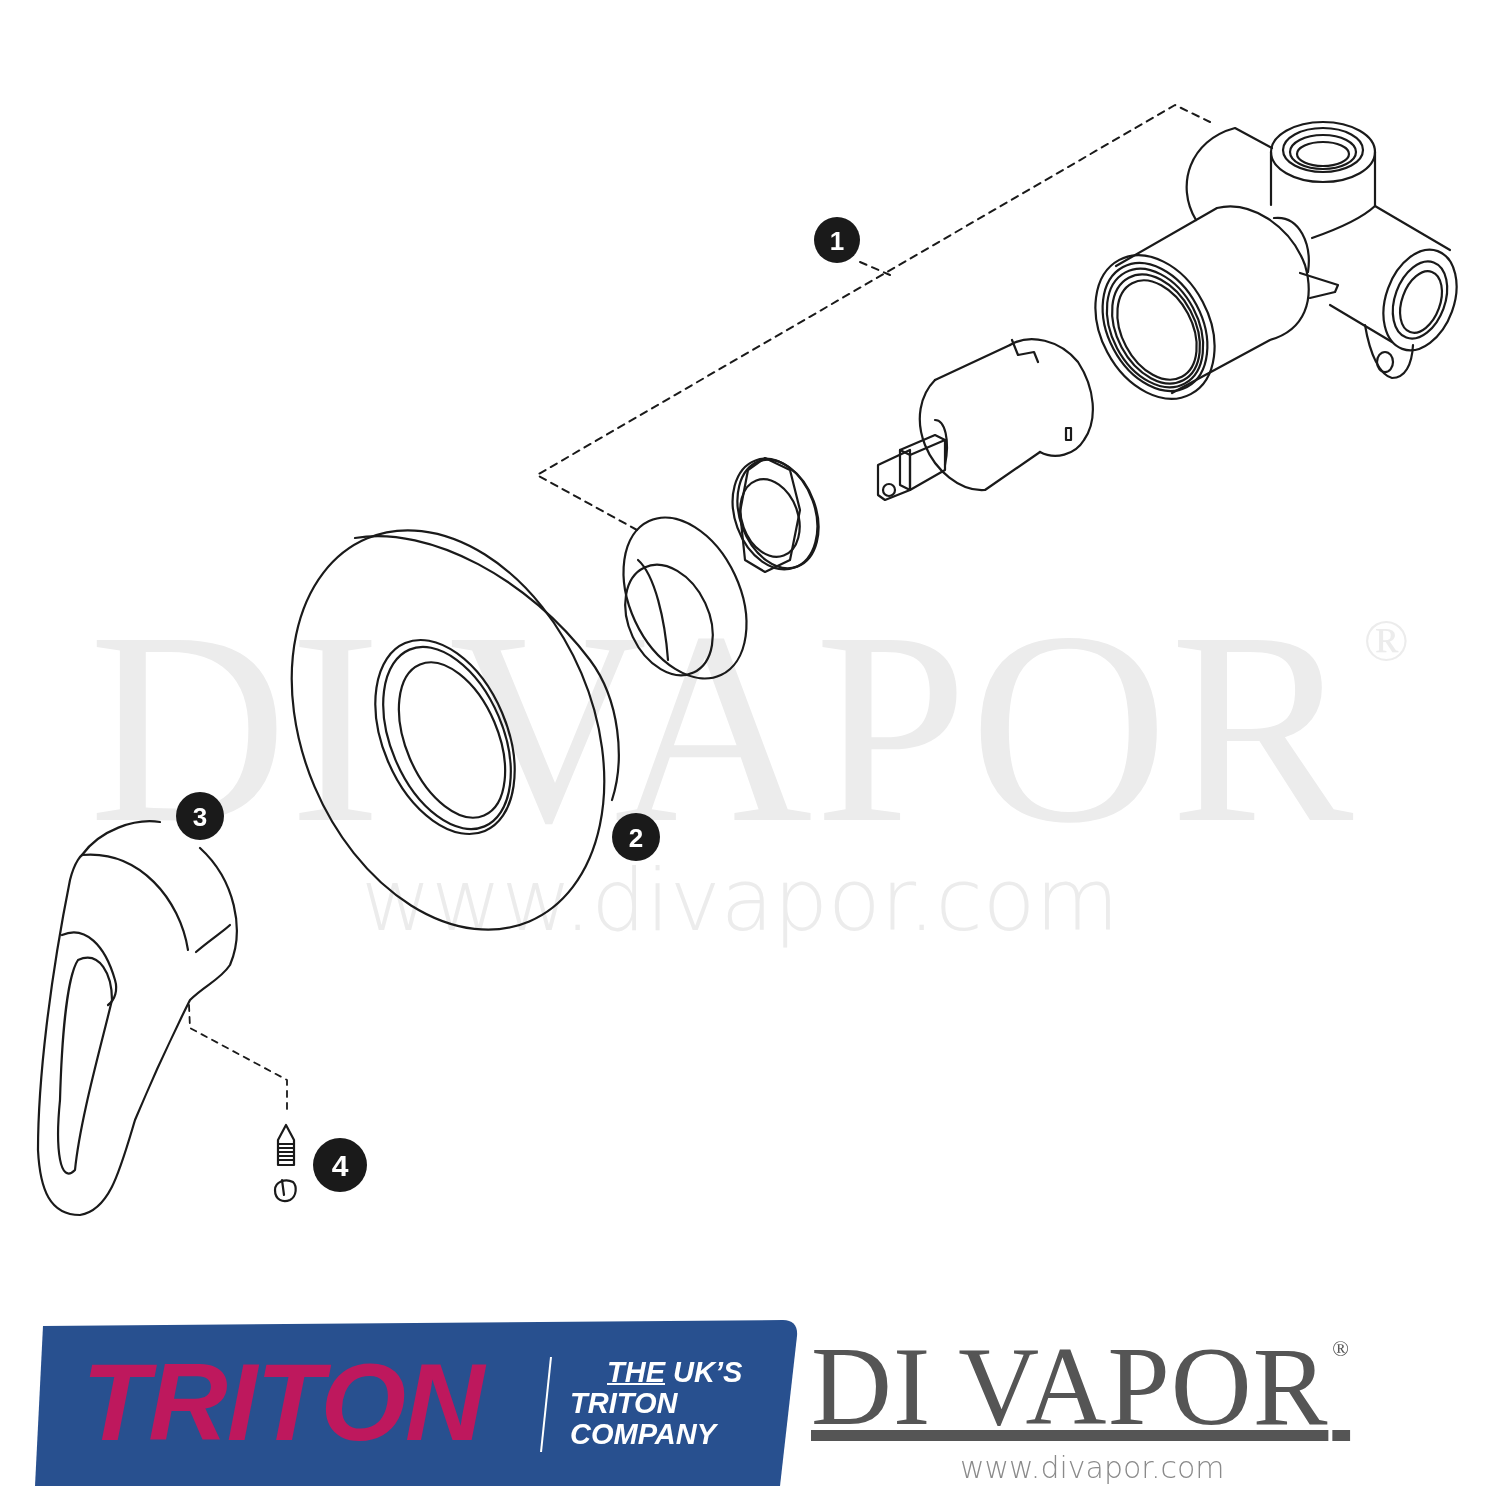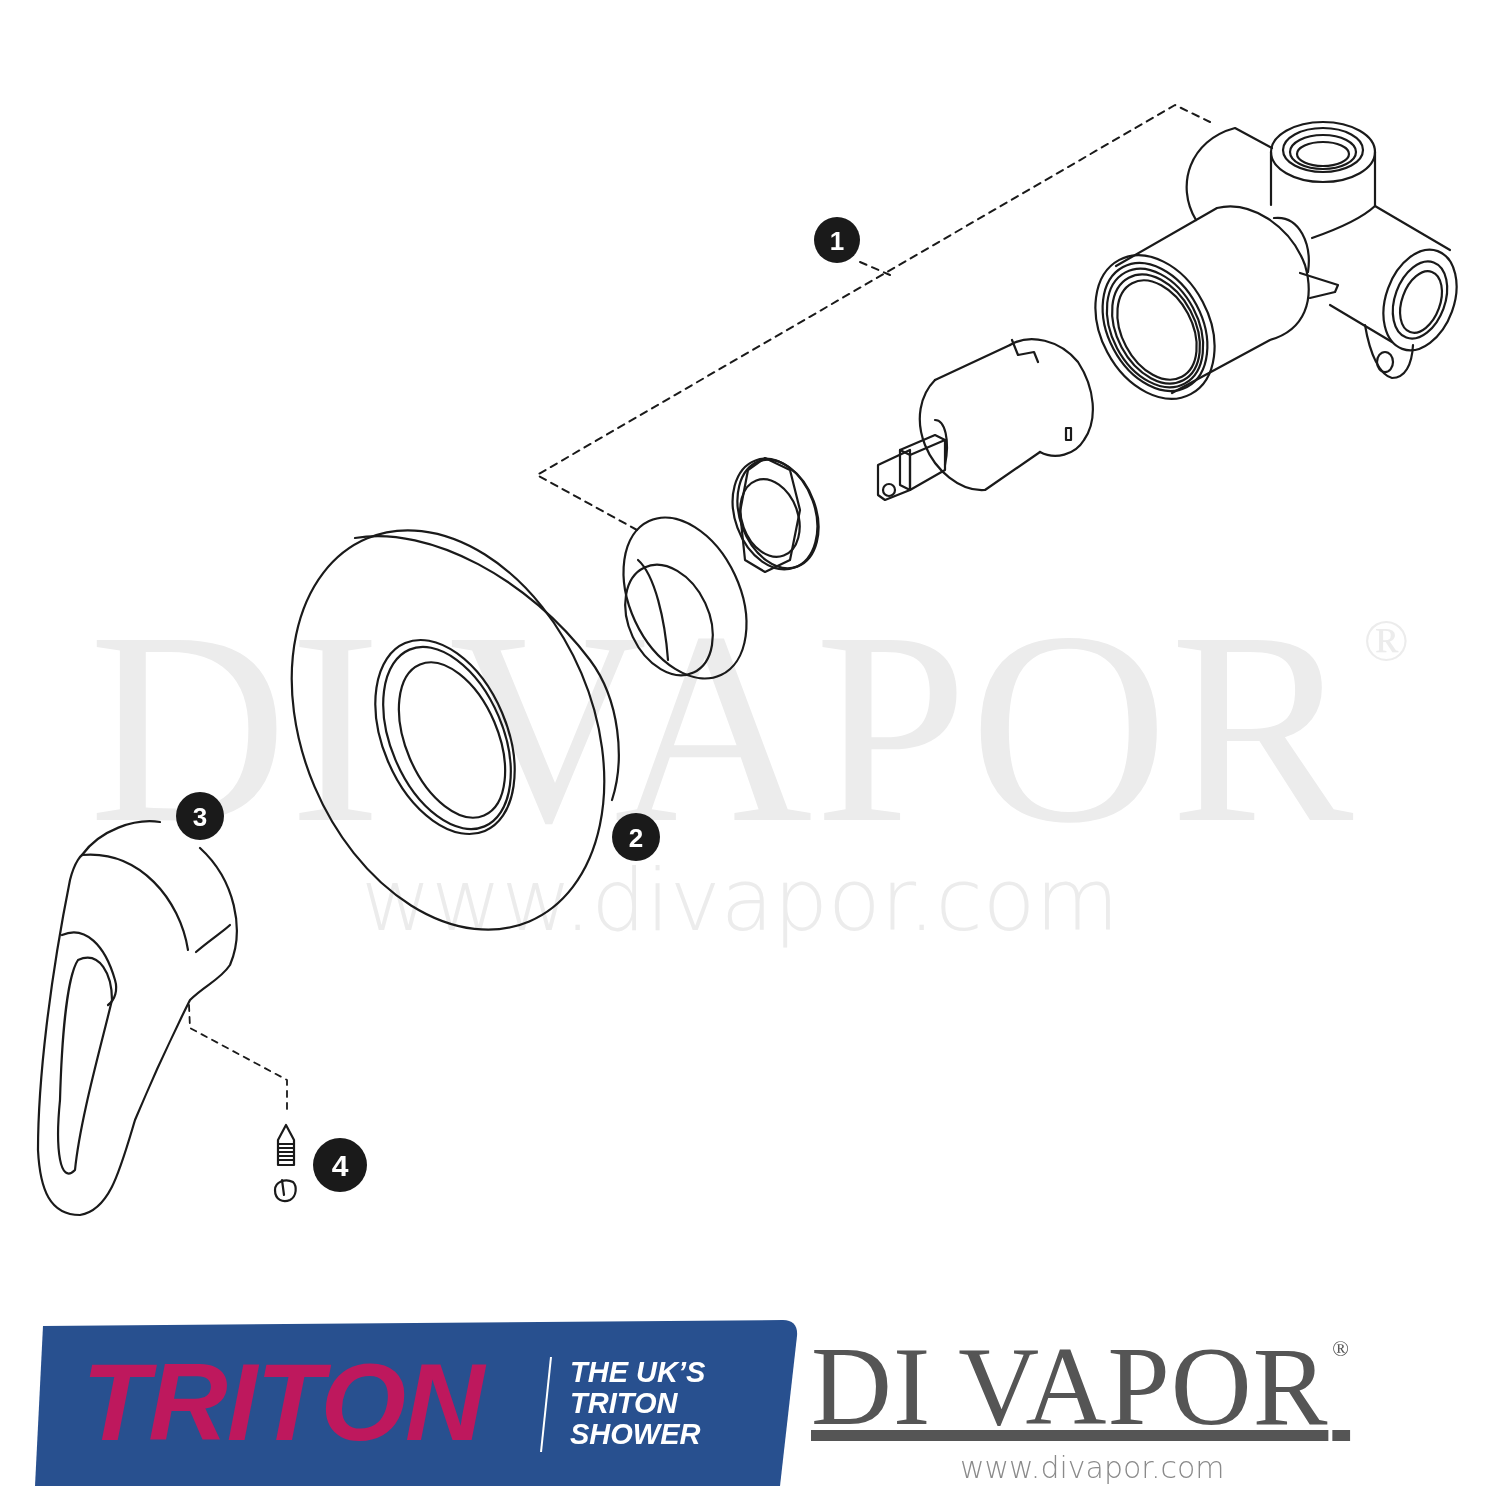--- a/index.html
+++ b/index.html
@@ -10,21 +10,21 @@
             color:#ececec; letter-spacing:2px; white-space:nowrap; }
   .wm-reg { font-size:60px; vertical-align:top; position:relative; top:20px; margin-left:8px; }
   .wm-url { position:absolute; left:330px; top:850px; width:820px; text-align:center;
             font-family:"DejaVu Sans", sans-serif; font-weight:200; font-size:86px; color:#ececec; white-space:nowrap; }
   .callout-label { font-family:"Liberation Sans", sans-serif; font-weight:bold; font-size:26px; fill:#ffffff; }
   .triton { position:absolute; left:35px; top:1318px; width:765px; height:170px; }
   .triton-text { position:absolute; left:82px; top:1338px; font-family:"Liberation Sans", sans-serif;
                  font-weight:bold; font-style:italic; font-size:110px; color:#be185d; letter-spacing:-1px; }
   .triton-tag { position:absolute; left:570px; top:1357px; font-family:"Liberation Sans", sans-serif;
                 font-weight:bold; font-style:italic; font-size:29px; line-height:31px; color:#ffffff; }
-  .triton-tag .underline { text-decoration-thickness:2px; }
+  .triton-tag .underline { text-decoration:underline; text-decoration-thickness:2px;margin-left:37px; }
   .triton-sep { position:absolute; left:545px; top:1357px; width:2px; height:95px; background:#ffffff; transform:skewX(-6deg); }
   .dv-logo { position:absolute; left:811px; top:1330px; font-family:"Liberation Serif", serif; font-size:112px;
              line-height:1; color:#555555; letter-spacing:1px; white-space:nowrap;text-decoration:underline; }
   .dv-reg { font-size:22px; vertical-align:top; position:relative; top:8px; margin-left:4px; color:#555555; }
   .dv-url { position:absolute; left:960px; top:1450px; font-family:"DejaVu Sans", sans-serif; font-weight:200;
             font-size:30px; color:#8a8a8a; white-space:nowrap; }
 </style>
 </head>
 <body>
 
@@ -149,17 +149,17 @@
 </svg>
 
 <svg class="triton" viewBox="0 0 765 170" xmlns="http://www.w3.org/2000/svg">
   <path d="M8,8 L748,2 C758,2 763,8 762,18 L745,168 L0,168 Z" fill="#28508f"></path>
 </svg>
 <div class="triton-text">TRITON</div>
 <div class="triton-sep"></div>
 <div class="triton-tag">
   <div><span class="underline">THE</span><span> UK’S</span></div>
   <div>TRITON</div>
-  <div>SHOWER</div>
+  <div>COMPANY</div>
 </div>
 
 <div class="dv-logo"><span>DI VAPOR</span><span class="dv-reg">®</span></div>
 <div class="dv-url">www.divapor.com</div>
 
 </body></html>

